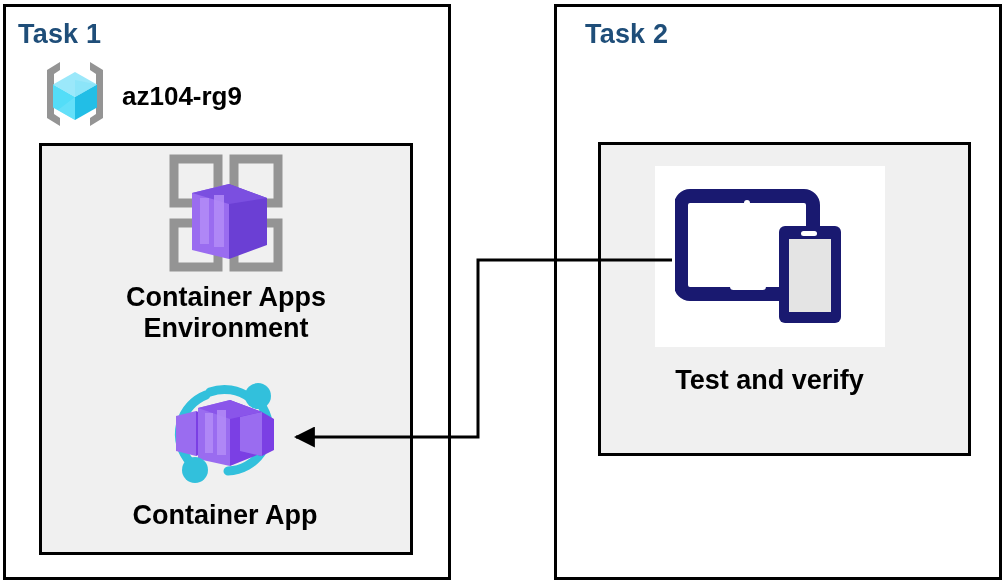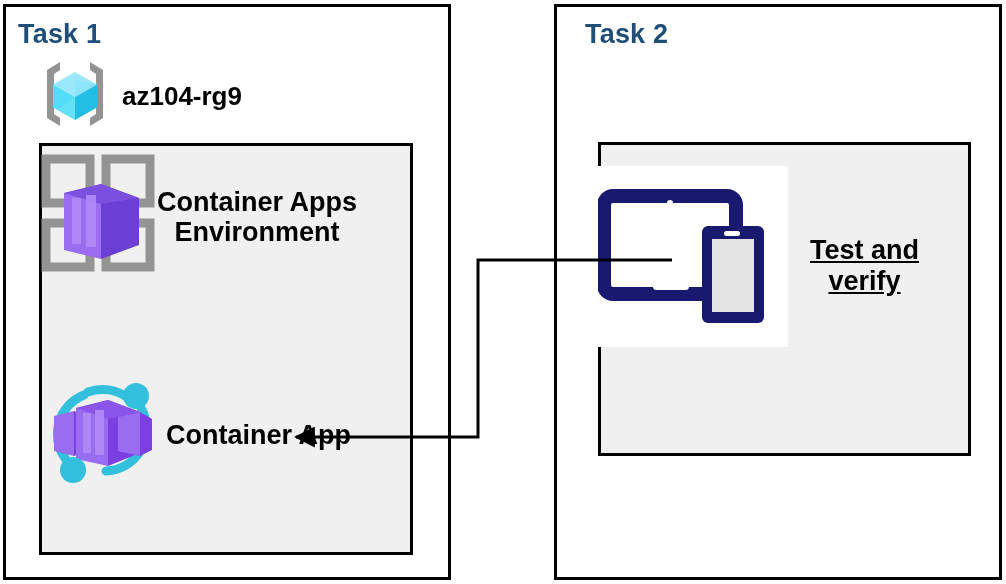--- a/index.html
+++ b/index.html
@@ -62,35 +62,36 @@
     border: 3px solid #000000;
     box-sizing: border-box;
   }
   #cae-box  { left: 39px;  top: 143px; width: 374px; height: 412px; }
   #test-box { left: 598px; top: 142px; width: 373px; height: 314px; }
 
   
   .node {
     position: absolute;
     display: flex;
-    flex-direction: row;
+    flex-direction: column;
     align-items: center;
+    justify-content: space-between;
   }
   .node-caption {
     font-size: 27px;
     font-weight: bold;
     color: #000000;
     text-align: center;
     line-height: 1.13;
     white-space: pre-line;
     margin-top: 4px;
   }
   #cae-node  { left: 39px; top: 152px; width: 374px; }
   #capp-node { left: 40px; top: 370px; width: 370px; }
-  #test-node { left: 598px; top: 166px; width: 343px; text-decoration: underline; }
+  #test-node { left: 598px; top: 166px; width: 343px; }
 
   
   #test-tile {
     width: 230px;
     height: 181px;
     background: #ffffff;
     display: flex;
     align-items: center;
     justify-content: center;
   }

